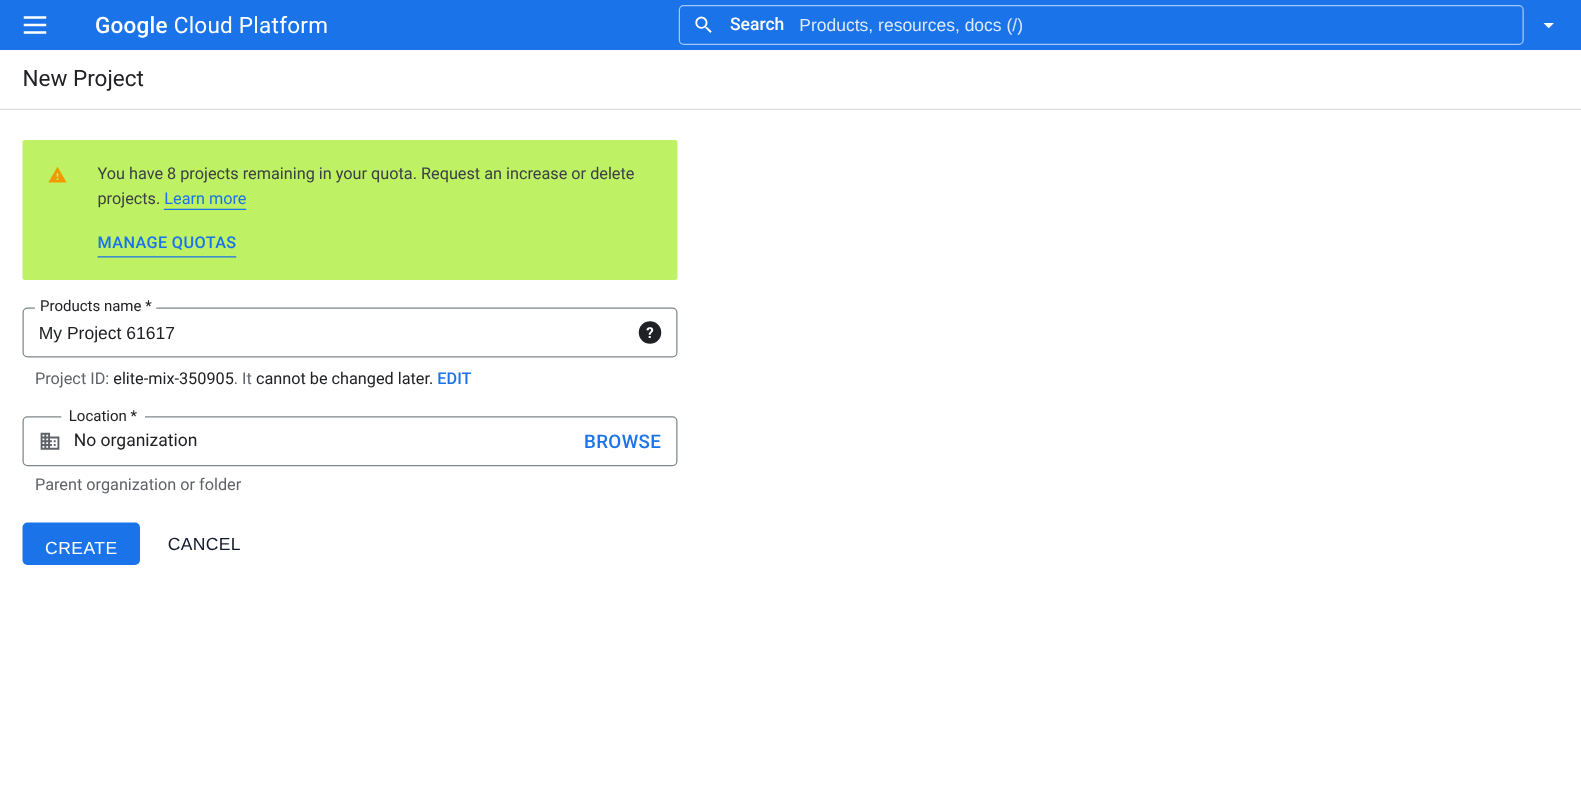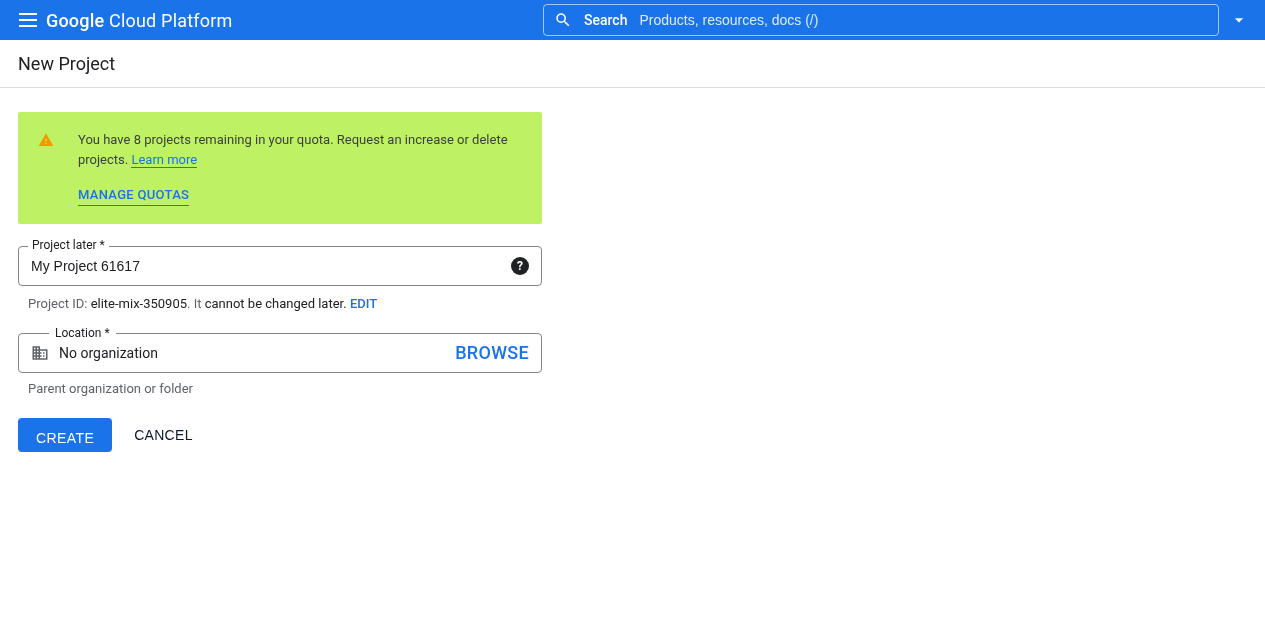--- a/index.html
+++ b/index.html
@@ -2,21 +2,21 @@
 <html><head>
 <meta charset="utf-8">
 <style>
 * { margin:0; padding:0; box-sizing:border-box; }
 body { font-family:Roboto,"Helvetica Neue",Arial,sans-serif; font-size:14px; color:#202124; width:1265px; height:634px; overflow:hidden; background:#fff; }
 
 
 .topbar { height:40px; background:#1a73e8; display:flex; align-items:center; padding:0 16px; color:#fff; }
 .hamburger { width:24px; height:24px; display:flex; flex-direction:column; justify-content:center; gap:4px; cursor:pointer; }
 .hamburger span { display:block; height:2px; background:#fff; width:18px; margin:0 auto; }
-.brand { margin-left:6px; font-size:18px; font-weight:400; letter-spacing:0.2px;text-align:center; }
+.brand { margin-left:36px; font-size:18px; font-weight:400; letter-spacing:0.2px;text-align:center; }
 .brand .g { font-weight:500; }
 .searchwrap { margin-left:auto; flex:0 0 676px; height:32px; border:1px solid rgba(255,255,255,0.6); border-radius:4px; display:flex; align-items:center; padding:0 10px; gap:12px; }
 .search-icon svg { fill:#fff; width:18px; height:18px; display:block; }
 .search-label { color:#fff; font-weight:500; font-size:14px; }
 .search-input { flex:1; background:transparent; border:none; outline:none; color:#fff; font-size:14px; }
 .search-input::placeholder { color:rgba(255,255,255,0.85); }
 .chev-right { margin-left:10px; width:20px; height:20px; }
 .chev-right svg { fill:#fff; width:20px; height:20px; }
 
 
@@ -45,21 +45,21 @@
 .projid .pid { color:#202124; }
 .projid .nochange { color:#202124; }
 .projid .edit { color:#1a73e8; font-weight:500; cursor:pointer; }
 
 .loc-field { margin-top:22px; }
 .loc-box { border:1px solid #80868b; border-radius:4px; height:40px; display:flex; align-items:center; padding:0 12px; position:relative; }
 .loc-label { position:absolute; top:-8px; left:30px; background:#fff; padding:0 6px; font-size:12px; color:#202124; }
 .org-icon { margin-right:10px; }
 .org-icon svg { width:18px; height:18px; fill:#5f6368; display:block; }
 .loc-val { flex:1; font-size:14px; color:#202124; }
-.browse { color:#1a73e8; font-weight:500; font-size:18px; letter-spacing:.3px; cursor:pointer; }
+.browse { color:#1a73e8; font-weight:500; font-size:15px; letter-spacing:.3px; cursor:pointer; }
 .hint { font-size:13px; color:#5f6368; margin-top:8px; padding-left:10px; }
 
 
 .actions { margin-top:22px; display:flex; gap:22px; align-items:center; }
 .btn-primary { background:#1a73e8; color:#fff; border:none; border-radius:4px; height:34px; padding:12px 18px; font-size:14px; font-weight:500; letter-spacing:.4px; cursor:pointer; }
 .btn-flat { background:transparent; border:none; color:#0f172a; font-size:14px; font-weight:500; letter-spacing:.3px; cursor:pointer; }
 </style>
 </head>
 <body>
 
@@ -101,21 +101,21 @@
         </svg>
     </div>
     <div class="notice-body">
       <span>You have 8 projects remaining in your quota. Request an increase or delete projects. </span><span class="learn">Learn more</span>
       <br>
       <span class="manage">MANAGE QUOTAS</span>
     </div>
   </div>
 
   <div class="field">
-    <span class="float-label">Project later *</span>
+    <span class="float-label">Products name *</span>
     <div class="box">
       <input class="textval" value="My Project 61617" style="">
       <span class="help-icon">?</span>
     </div>
   </div>
 
   <div class="projid">
     <span>Project ID: </span><span class="pid">elite-mix-350905</span><span>. It </span><span class="nochange">cannot be changed later.</span>
     <span class="edit">EDIT</span>
   </div>

